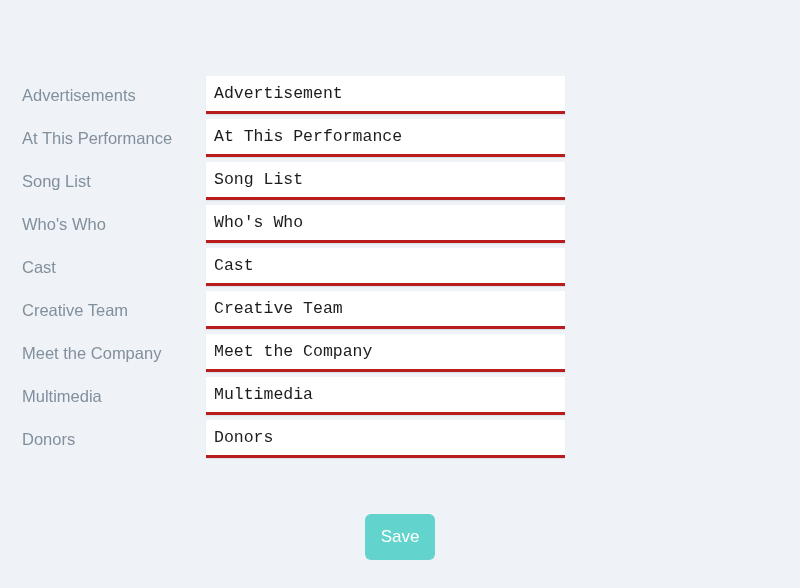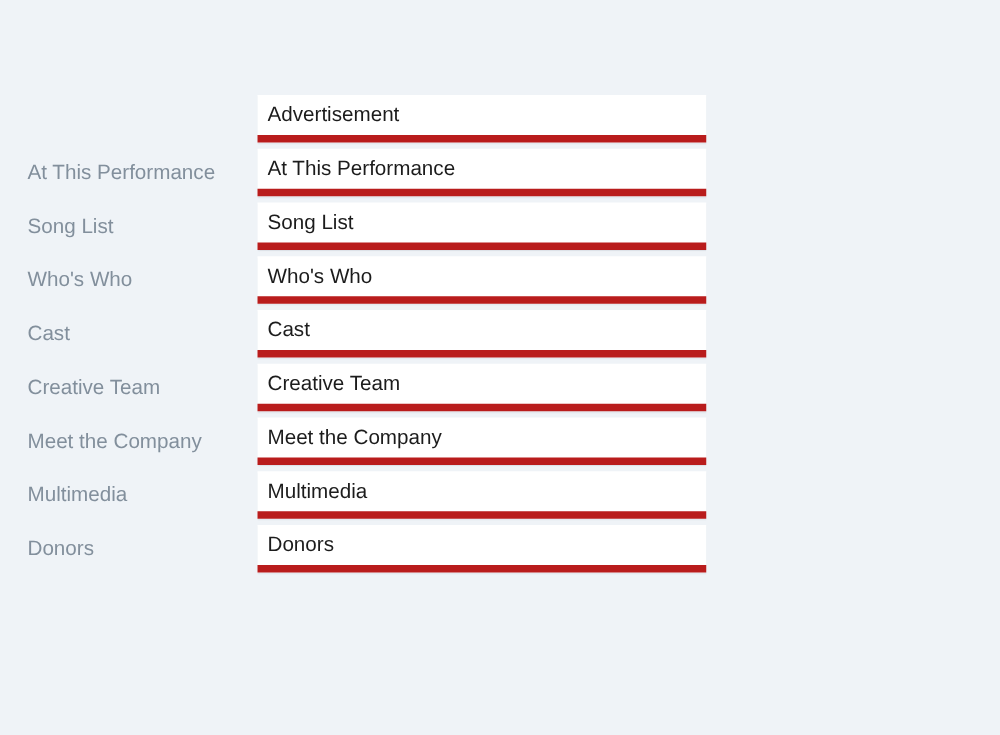--- a/index.html
+++ b/index.html
@@ -57,23 +57,23 @@
     position: absolute;
     left: 206px;
     top: 0;
     width: 359px;
     height: 38px;
   }
   .row-input {
     width: 100%;
     height: 38px;
     border: none;
-    border-bottom: 6px solid #b91c1c;
+    border-bottom: 3px solid #b91c1c;
     background: #ffffff;
-    font-family: Liberation Sans, sans-serif;
+    font-family: Liberation Mono, monospace;
     font-size: 16.5px;
     color: #1c1c1c;
     padding: 0 0 0 8px;
     border-radius: 0;
     box-shadow: 0 1px 1px rgba(160,170,180,0.22);
     outline: none;
     display: block;
   }
   .save-area {
     position: absolute;
@@ -100,20 +100,21 @@
 </style>
 </head>
 <body>
 
 <div class="page">
 
 
   <div class="form-rows">
 
     <div class="form-row">
+      <div class="row-label">Advertisements</div>
       <div class="row-input-wrap">
         <input class="row-input" type="text" value="Advertisement" style="">
       </div>
     </div>
 
     <div class="form-row">
       <div class="row-label">At This Performance</div>
       <div class="row-input-wrap">
         <input class="row-input" type="text" value="At This Performance" style="">
       </div>
@@ -163,14 +164,17 @@
 
     <div class="form-row">
       <div class="row-label">Donors</div>
       <div class="row-input-wrap">
         <input class="row-input" type="text" value="Donors" style="">
       </div>
     </div>
 
   </div>
 
+  <div class="save-area">
+    <button class="save-button">Save</button>
+  </div>
 
 </div>
 
 </body></html>

